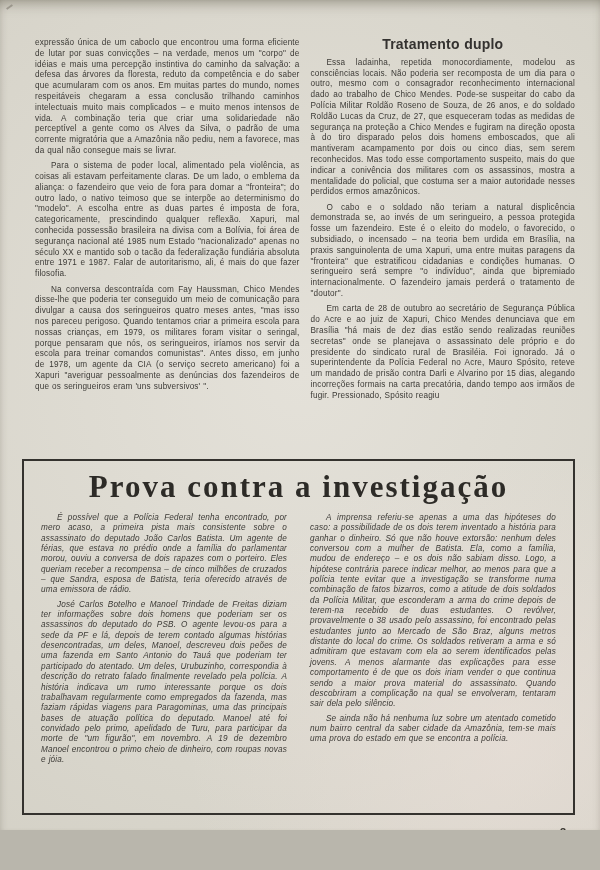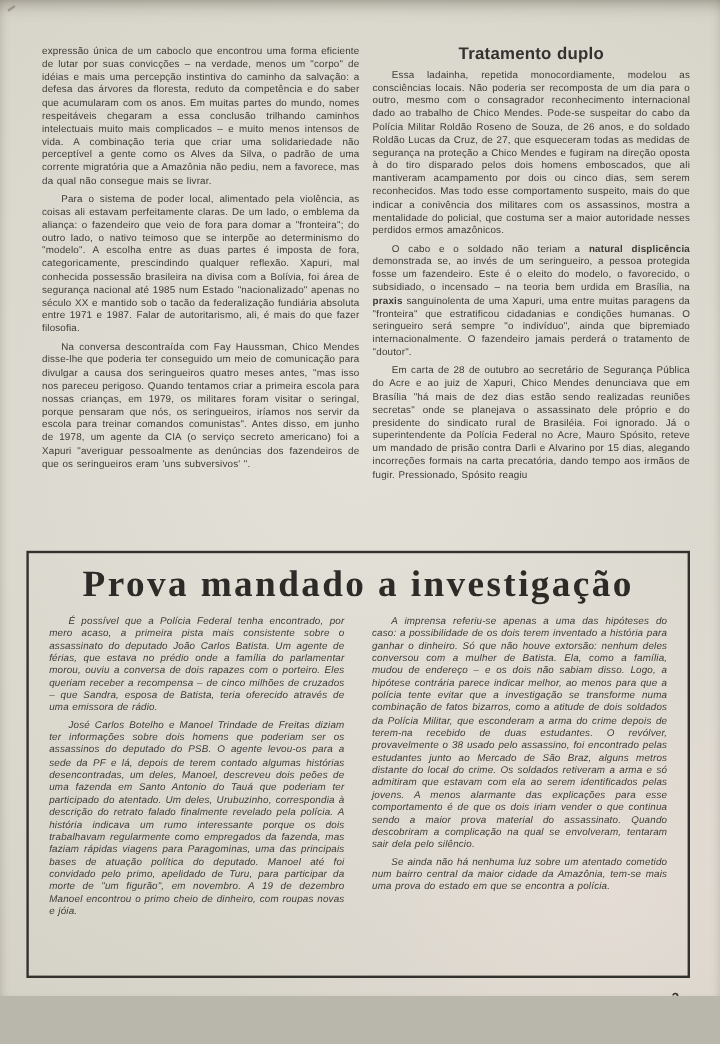--- a/index.html
+++ b/index.html
@@ -50,21 +50,21 @@
   .bcol{
     flex:1;font-style:italic;
     font-size:8.2px;line-height:10.35px;
     text-align:justify;letter-spacing:.15px;word-spacing:.5px;
   }
   .bcol p{margin:0 0 4px;text-indent:16px;}
   .page-number{
     position:absolute;right:34px;top:826px;
     font-size:11px;font-weight:700;color:#37352f;
   }
-  b{font-weight:700;}
+  b{font-weight:400;}
 </style>
 </head>
 <body>
 
 <div class="page">
 
   <div class="scan-mark"></div>
 
   <div class="main-columns">
     <div class="col col-left">
@@ -77,28 +77,28 @@
       <h2 class="section-heading">Tratamento duplo</h2>
       <div>
           <p>Essa ladainha, repetida monocordiamente, modelou as consciências locais. Não poderia ser recomposta de um dia para o outro, mesmo com o consagrador reconhecimento internacional dado ao trabalho de Chico Mendes. Pode-se suspeitar do cabo da Polícia Militar Roldão Roseno de Souza, de 26 anos, e do soldado Roldão Lucas da Cruz, de 27, que esqueceram todas as medidas de segurança na proteção a Chico Mendes e fugiram na direção oposta à do tiro disparado pelos dois homens emboscados, que ali mantiveram acampamento por dois ou cinco dias, sem serem reconhecidos. Mas todo esse comportamento suspeito, mais do que indicar a conivência dos militares com os assassinos, mostra a mentalidade do policial, que costuma ser a maior autoridade nesses perdidos ermos amazônicos.</p>
           <p><span>O cabo e o soldado não teriam a </span><b>natural displicência</b><span> demonstrada se, ao invés de um seringueiro, a pessoa protegida fosse um fazendeiro. Este é o eleito do modelo, o favorecido, o subsidiado, o incensado – na teoria bem urdida em Brasília, na </span><b>praxis</b><span> sanguinolenta de uma Xapuri, uma entre muitas paragens da "fronteira" que estratificou cidadanias e condições humanas. O seringueiro será sempre "o indivíduo", ainda que bipremiado internacionalmente. O fazendeiro jamais perderá o tratamento de "doutor".</span></p>
           <p>Em carta de 28 de outubro ao secretário de Segurança Pública do Acre e ao juiz de Xapuri, Chico Mendes denunciava que em Brasília "há mais de dez dias estão sendo realizadas reuniões secretas" onde se planejava o assassinato dele próprio e do presidente do sindicato rural de Brasiléia. Foi ignorado. Já o superintendente da Polícia Federal no Acre, Mauro Spósito, reteve um mandado de prisão contra Darli e Alvarino por 15 dias, alegando incorreções formais na carta precatória, dando tempo aos irmãos de fugir. Pressionado, Spósito reagiu</p>
         </div>
     </div>
   </div>
 
   <div class="box">
-    <h1 class="box-title">Prova mandado a investigação</h1>
+    <h1 class="box-title">Prova contra a investigação</h1>
     <div class="box-cols">
       <div class="bcol">
           <p>É possível que a Polícia Federal tenha encontrado, por mero acaso, a primeira pista mais consistente sobre o assassinato do deputado João Carlos Batista. Um agente de férias, que estava no prédio onde a família do parlamentar morou, ouviu a conversa de dois rapazes com o porteiro. Eles queriam receber a recompensa – de cinco milhões de cruzados – que Sandra, esposa de Batista, teria oferecido através de uma emissora de rádio.</p>
           <p>José Carlos Botelho e Manoel Trindade de Freitas diziam ter informações sobre dois homens que poderiam ser os assassinos do deputado do PSB. O agente levou-os para a sede da PF e lá, depois de terem contado algumas histórias desencontradas, um deles, Manoel, descreveu dois peões de uma fazenda em Santo Antonio do Tauá que poderiam ter participado do atentado. Um deles, Urubuzinho, correspondia à descrição do retrato falado finalmente revelado pela polícia. A história indicava um rumo interessante porque os dois trabalhavam regularmente como empregados da fazenda, mas faziam rápidas viagens para Paragominas, uma das principais bases de atuação política do deputado. Manoel até foi convidado pelo primo, apelidado de Turu, para participar da morte de "um figurão", em novembro. A 19 de dezembro Manoel encontrou o primo cheio de dinheiro, com roupas novas e jóia.</p>
         </div>
       <div class="bcol">
           <p>A imprensa referiu-se apenas a uma das hipóteses do caso: a possibilidade de os dois terem inventado a história para ganhar o dinheiro. Só que não houve extorsão: nenhum deles conversou com a mulher de Batista. Ela, como a família, mudou de endereço – e os dois não sabiam disso. Logo, a hipótese contrária parece indicar melhor, ao menos para que a polícia tente evitar que a investigação se transforme numa combinação de fatos bizarros, como a atitude de dois soldados da Polícia Militar, que esconderam a arma do crime depois de terem-na recebido de duas estudantes. O revólver, provavelmente o 38 usado pelo assassino, foi encontrado pelas estudantes junto ao Mercado de São Braz, alguns metros distante do local do crime. Os soldados retiveram a arma e só admitiram que estavam com ela ao serem identificados pelas jovens. A menos alarmante das explicações para esse comportamento é de que os dois iriam vender o que continua sendo a maior prova material do assassinato. Quando descobriram a complicação na qual se envolveram, tentaram sair dela pelo silêncio.</p>
-          <p>Se ainda não há nenhuma luz sobre um atentado cometido num bairro central da maior cidade da Amazônia, tem-se mais uma prova do estado em que se encontra a polícia.</p>
+          <p>Se ainda não há nenhuma luz sobre um atentado cometido num bairro central da saber cidade da Amazônia, tem-se mais uma prova do estado em que se encontra a polícia.</p>
         </div>
     </div>
   </div>
 
   <div class="page-number">3</div>
 
 </div>
 
 </body></html>

